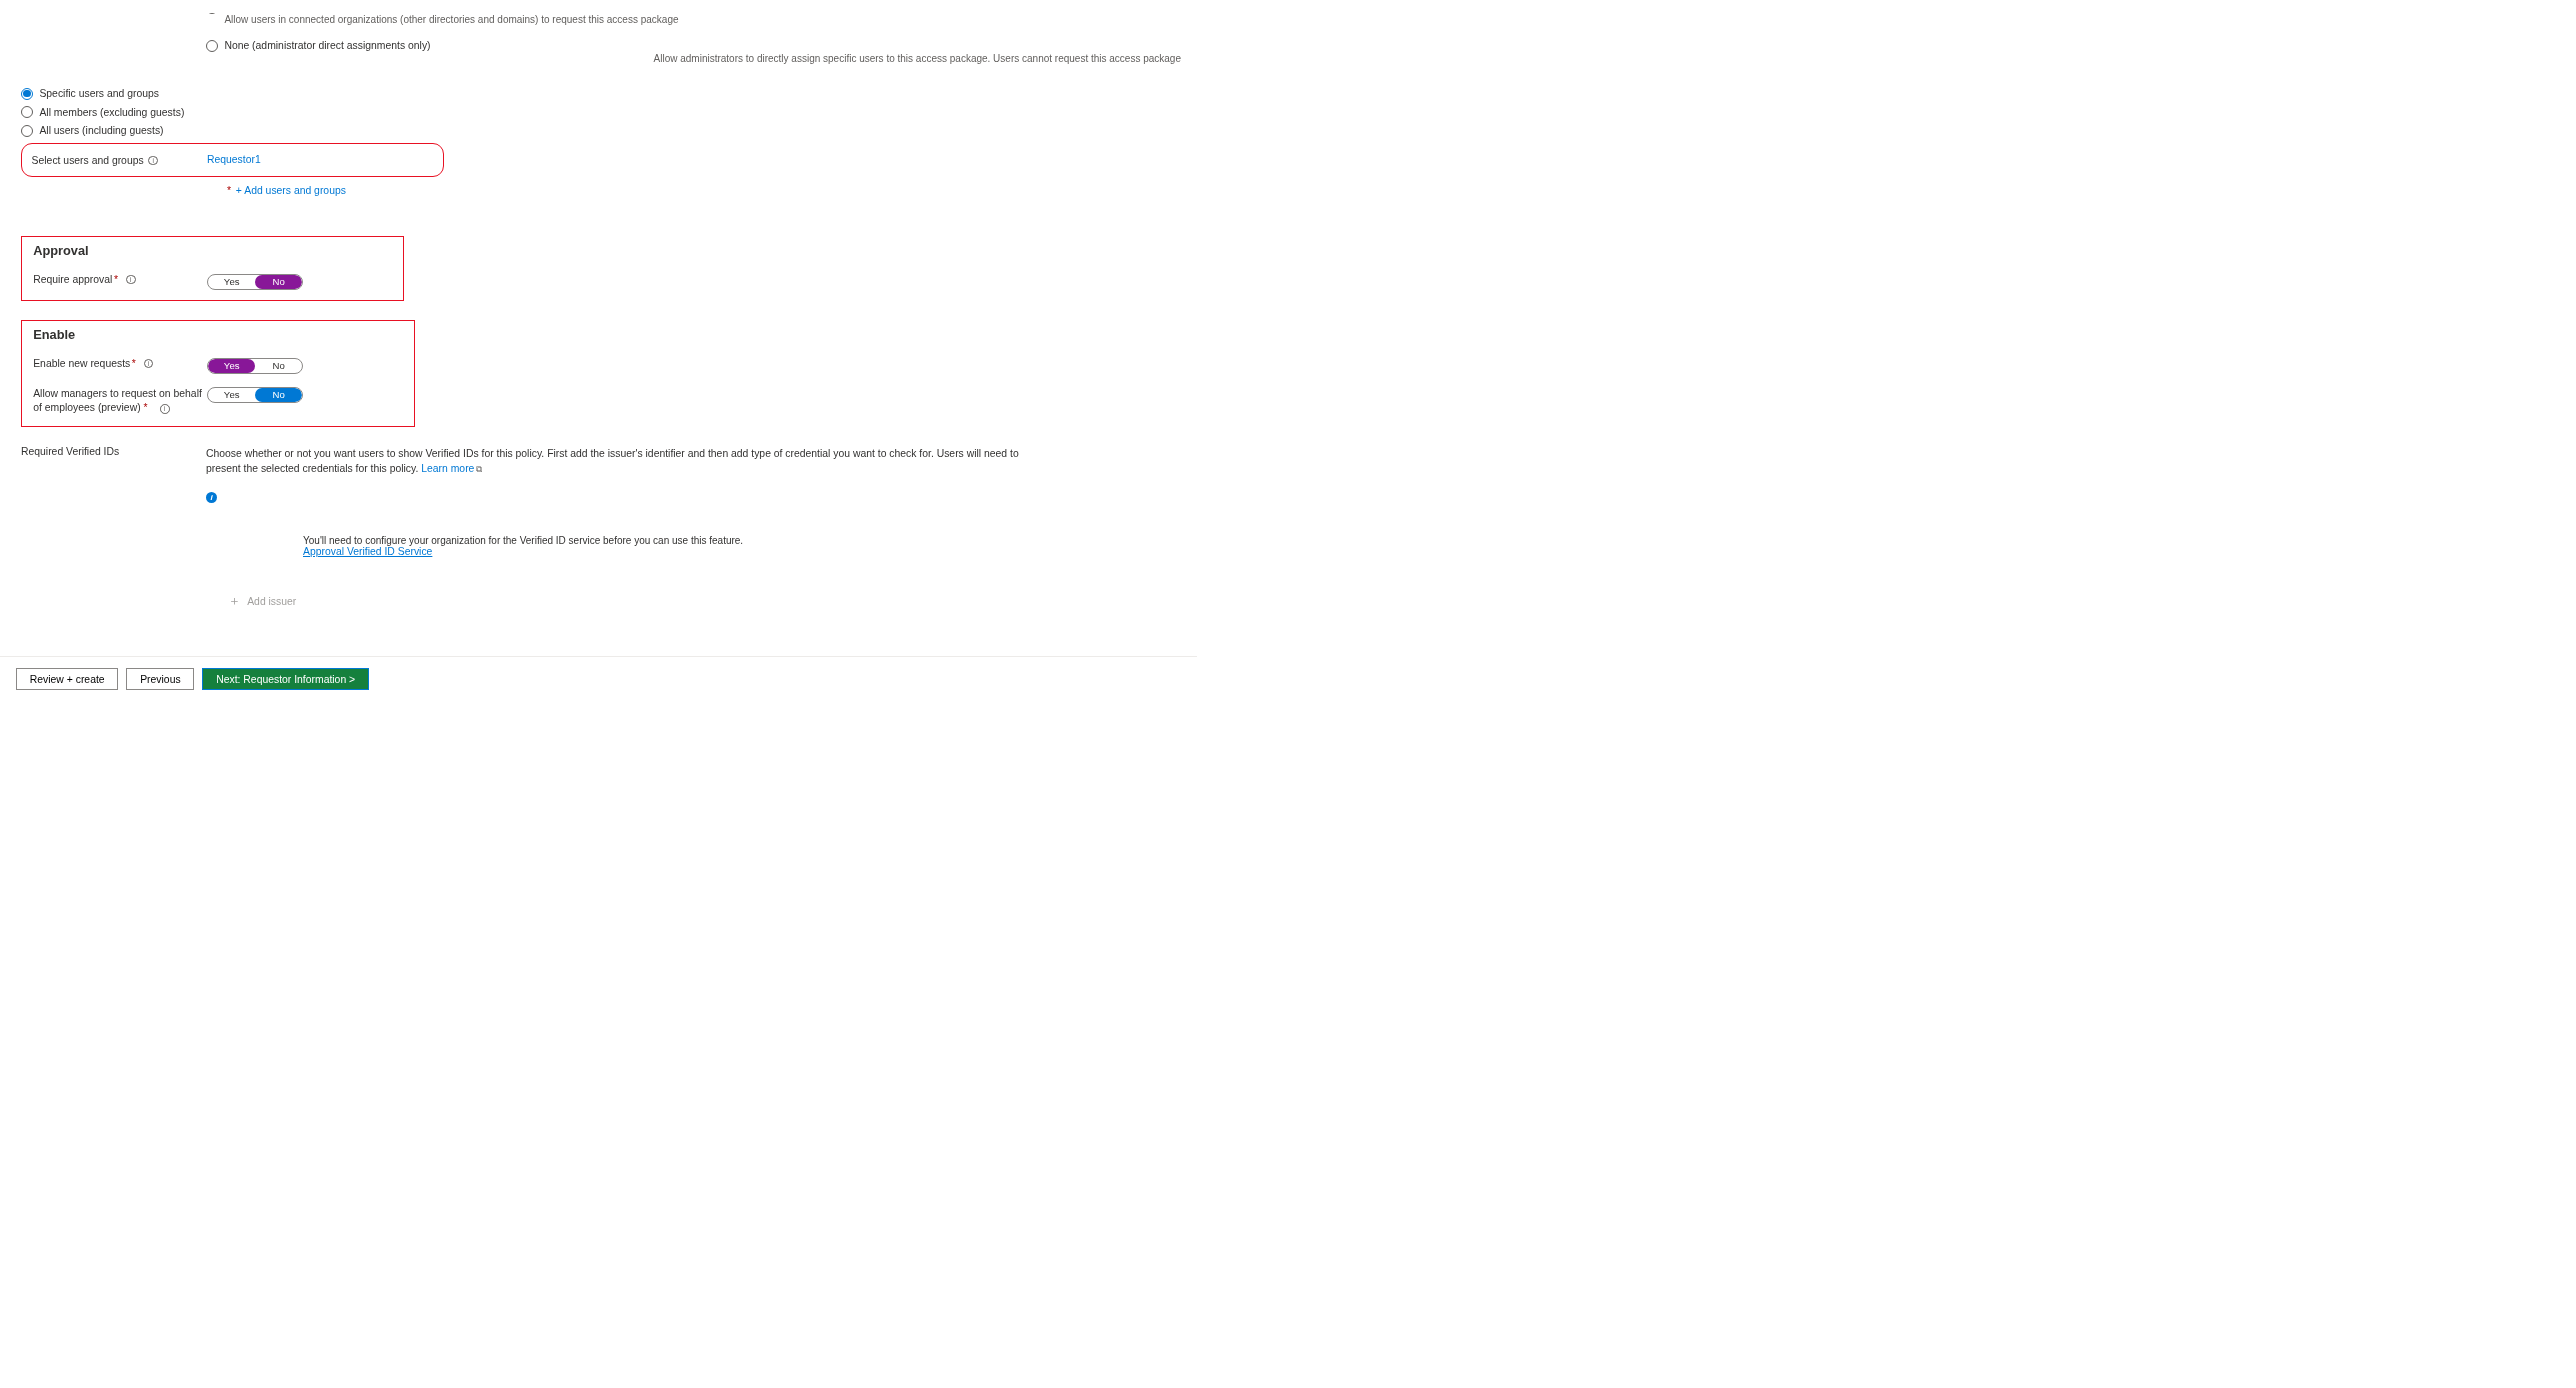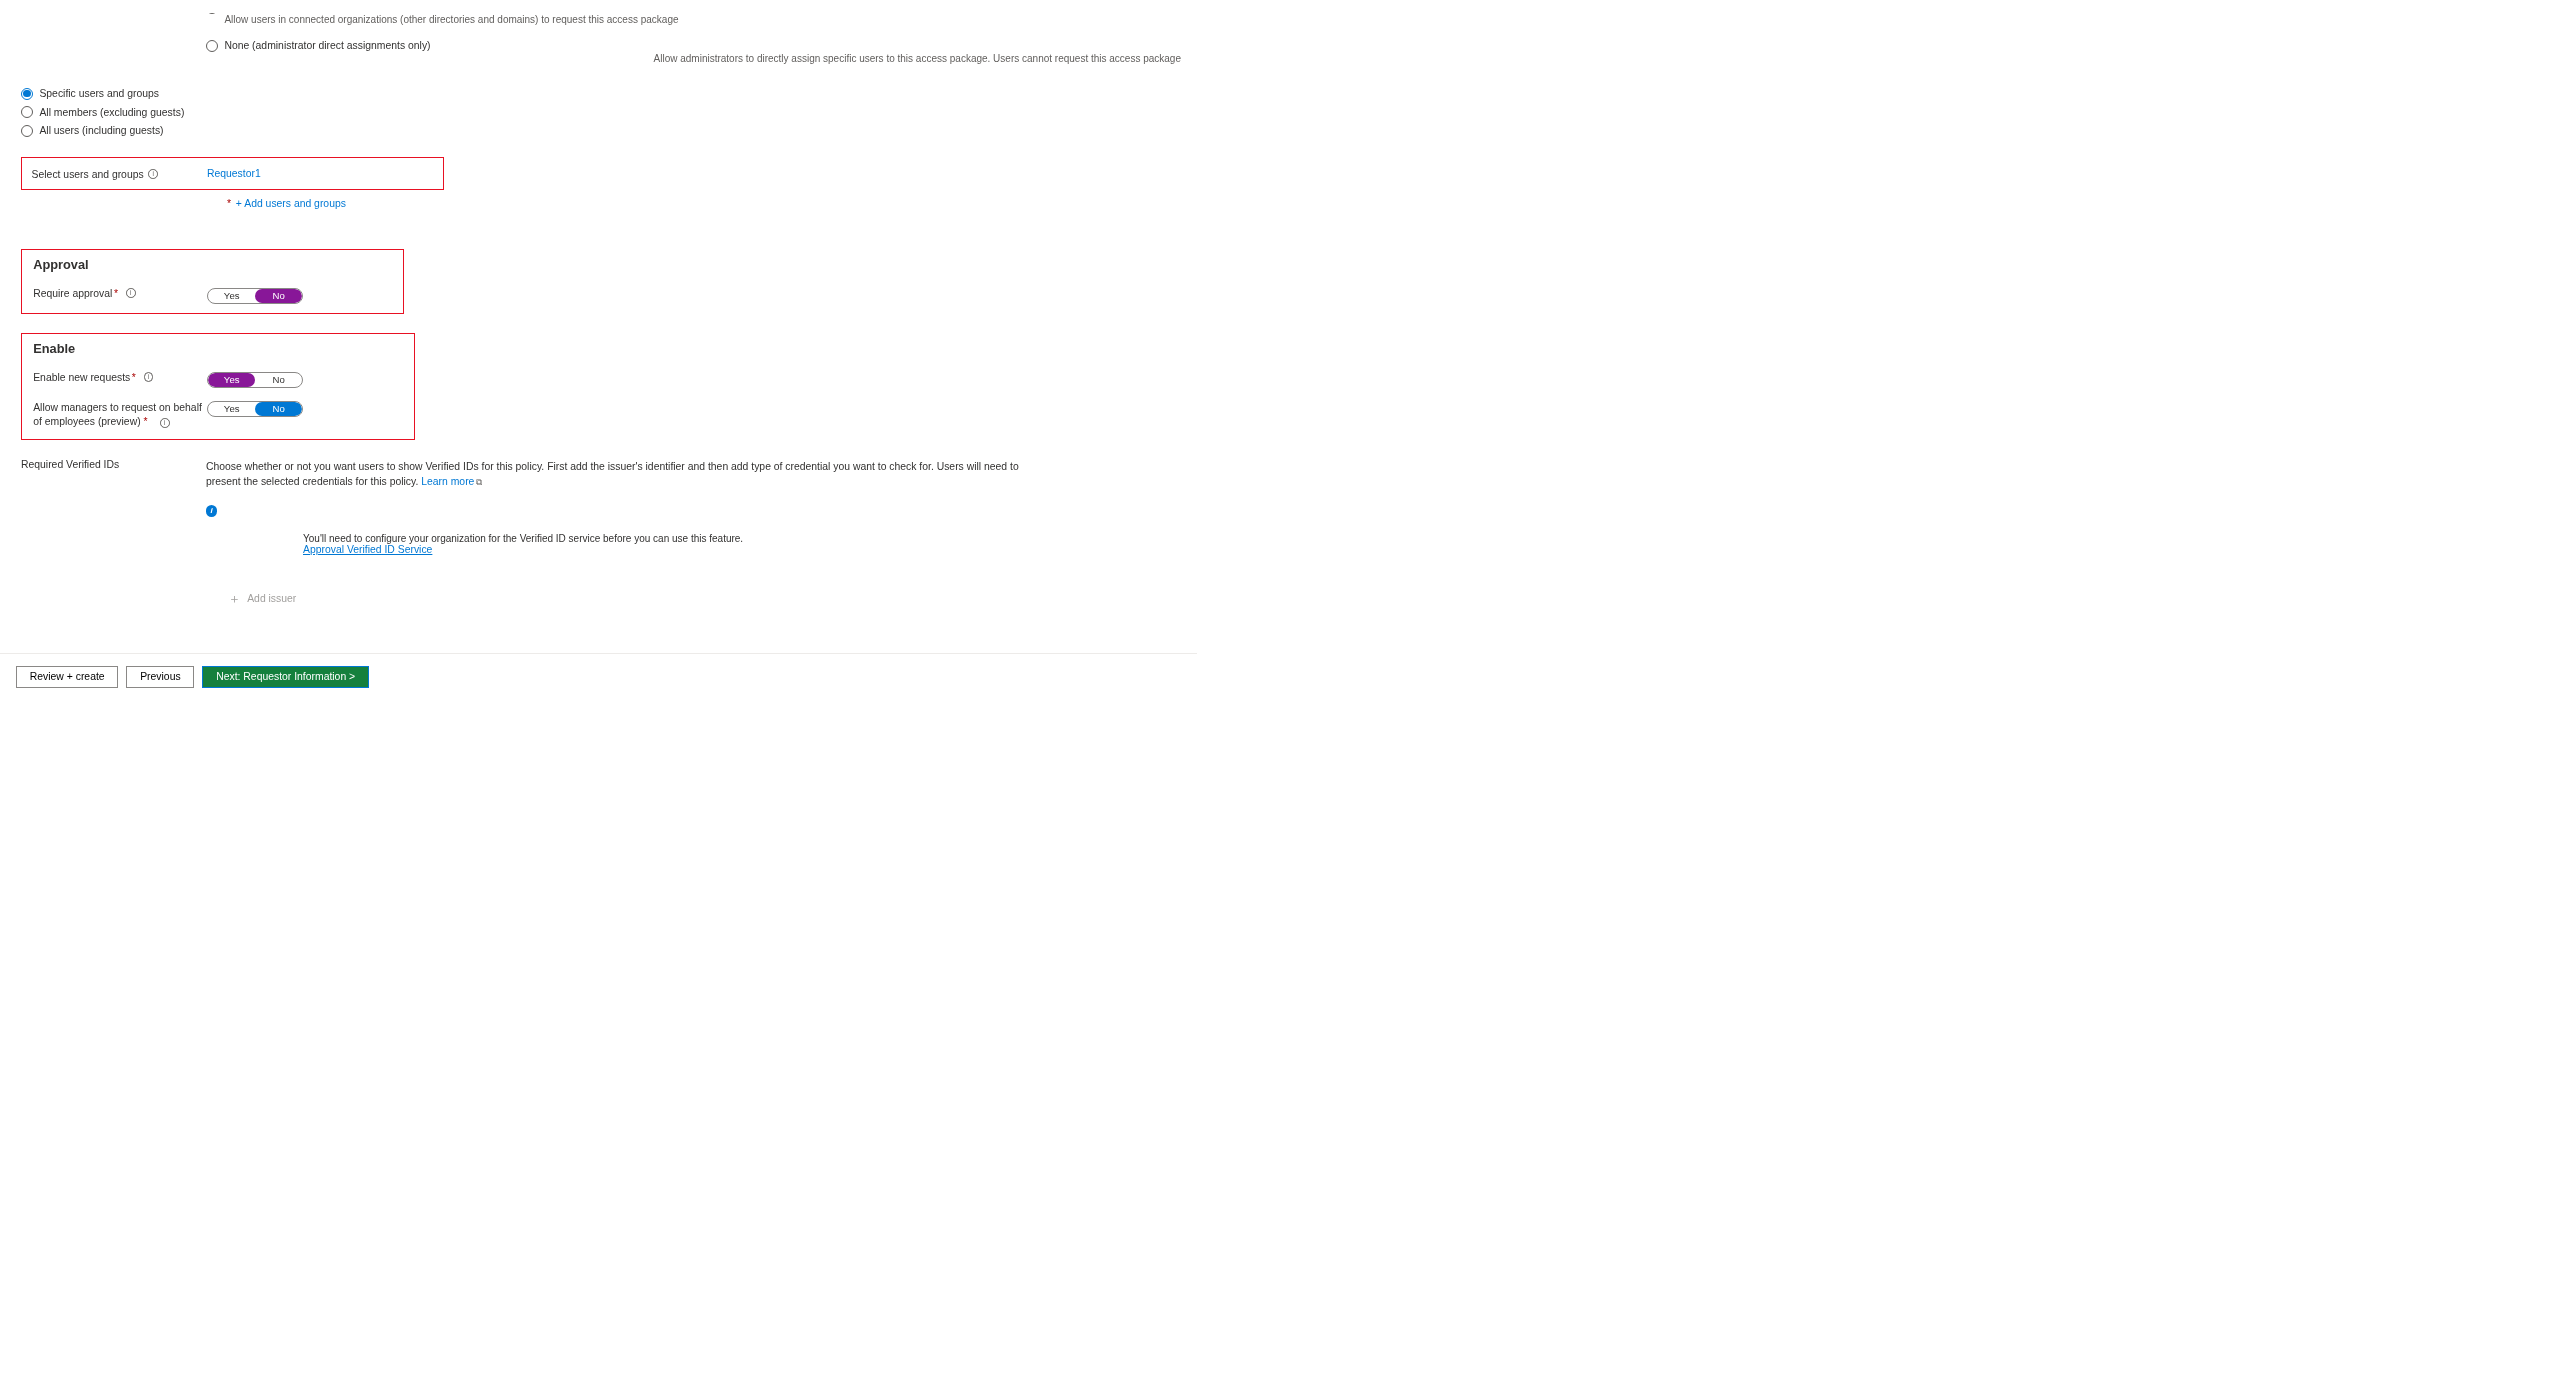--- a/index.html
+++ b/index.html
@@ -115,23 +115,24 @@
     display: flex;
     align-items: center;
     margin-bottom: 6.4px;
   }
   
   .hl-red {
     border: 1.6px solid #e81123;
     position: relative;
   }
   .select-users-box {
-    margin-top: 20px;
+    margin-top: 6px;
     padding: 9.6px 8px 9.6px 0;
     width: 423px;
+    border-radius: 11px;
   }
   .select-users-box .row { align-items: center; }
   .info-icon {
     display: inline-block;
     width: 9.6px;
     height: 9.6px;
     border: 0.8px solid #605e5c;
     border-radius: 50%;
     font-size: 6.4px;
     line-height: 8.8px;
@@ -246,21 +247,21 @@
     background: #0078d4;
     color: #fff;
     font-size: 8px;
     align-items: center;
     justify-content: center;
     font-style: italic;
     font-weight: bold;
     margin-top: 16px;
   }
   .config-msg {
-    margin-top: 16px;
+    margin-top: 32px;
     margin-left: 282px;
     max-width: 559px;
   }
   .config-msg .msg { color:#323130; font-size: 10px; }
   .add-issuer {
     margin-top: 38px;
     margin-left: 207px;
     display: flex;
     align-items: center;
     color: #a19f9d;

